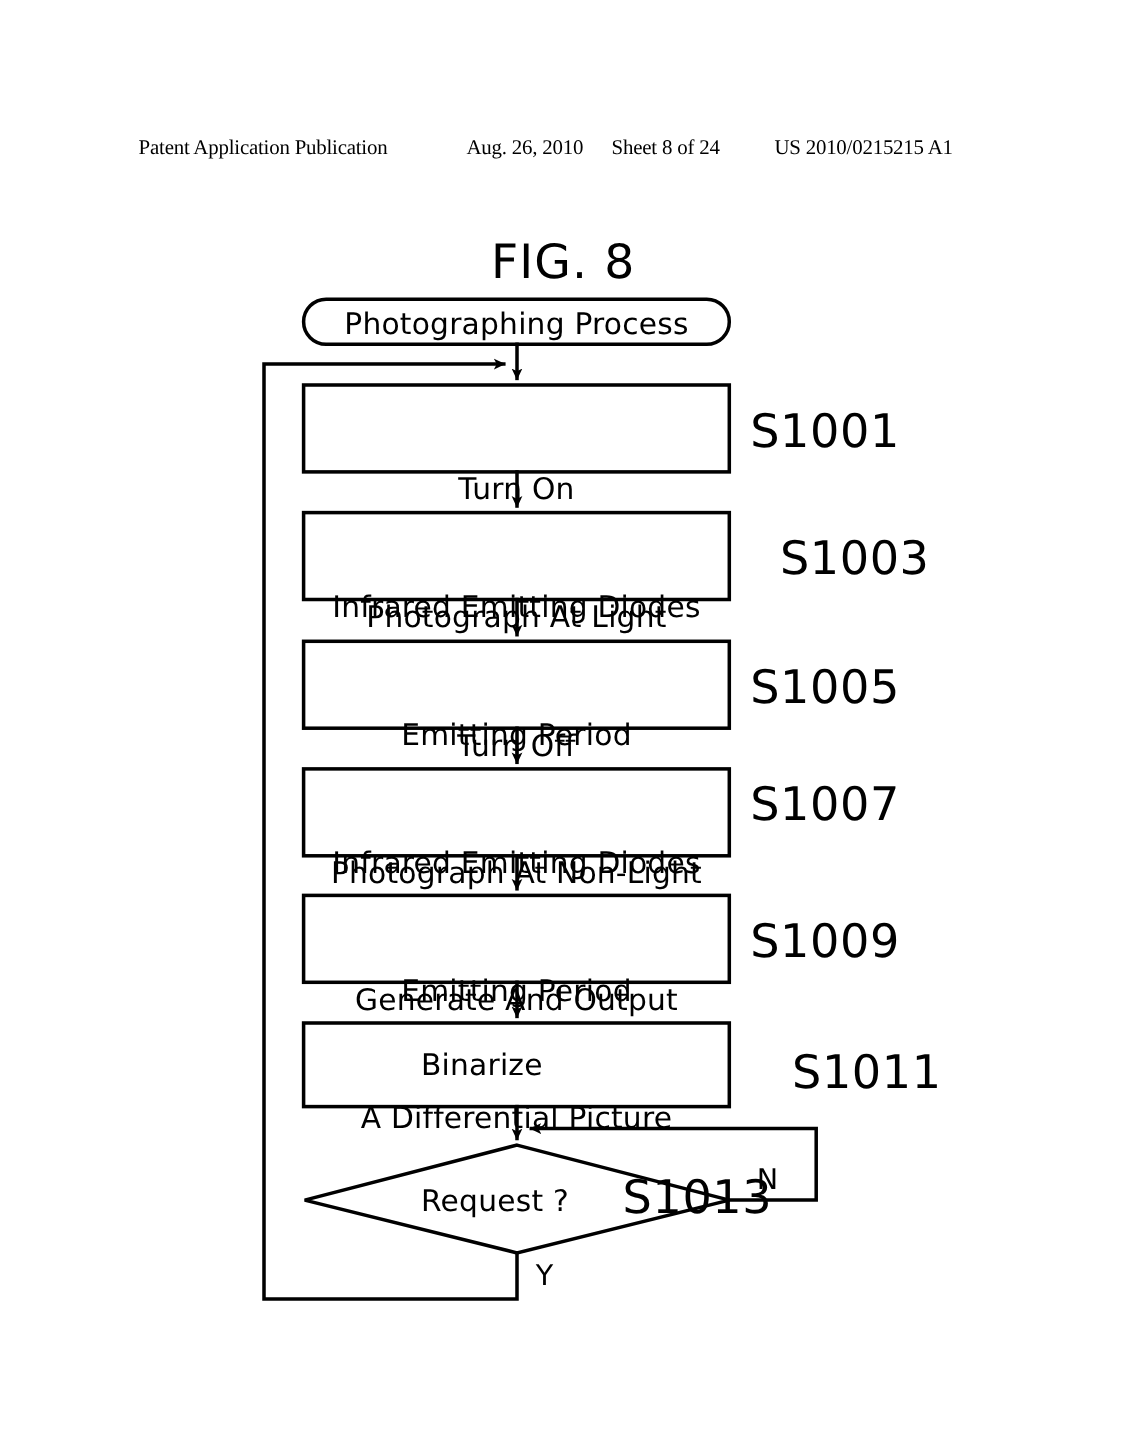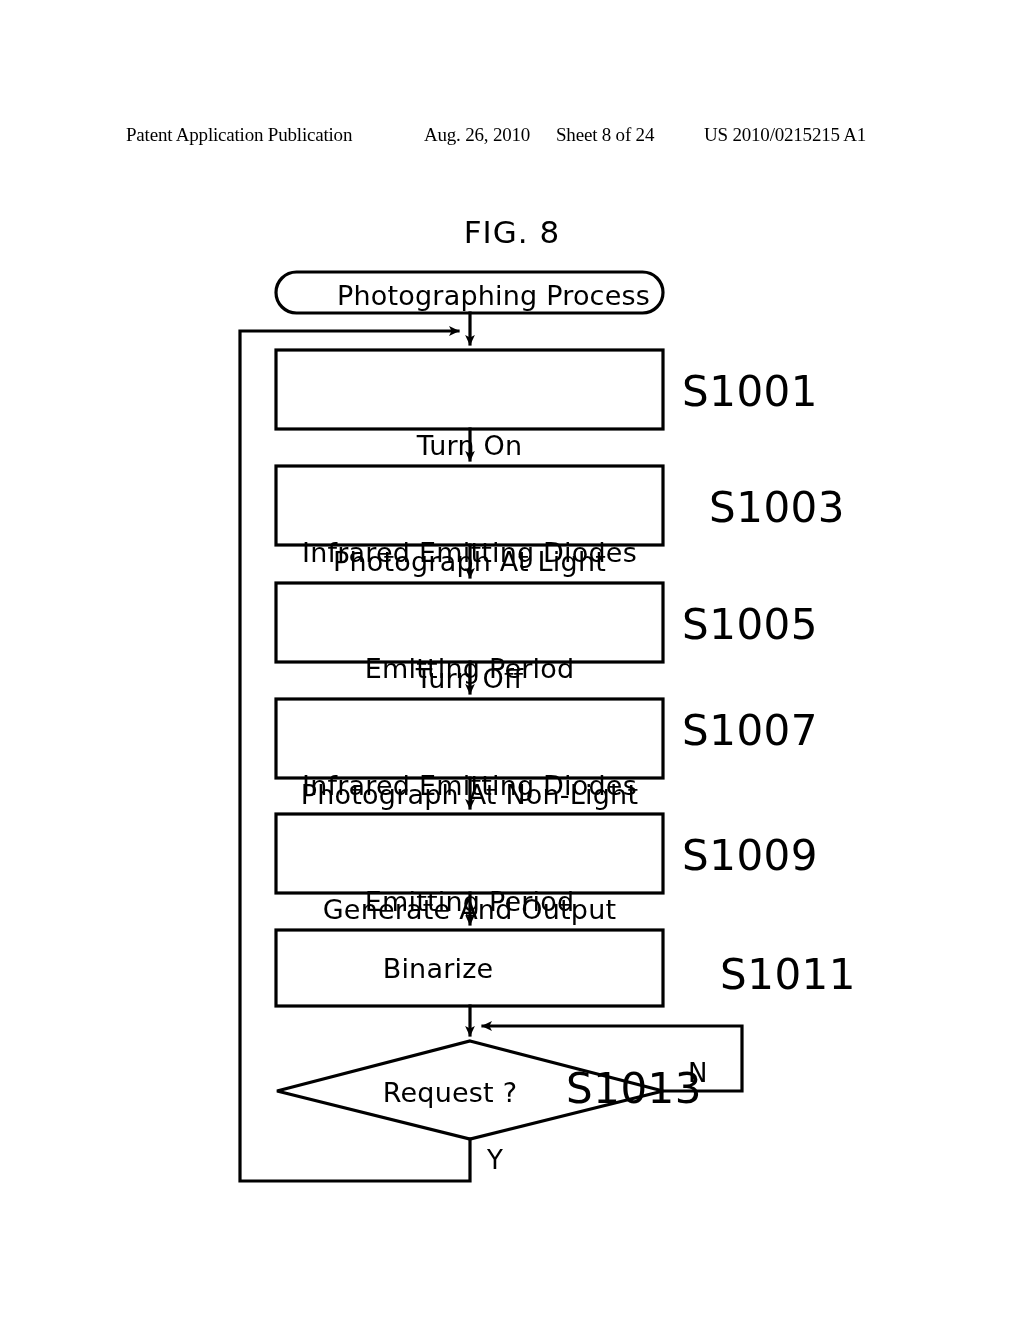--- a/index.html
+++ b/index.html
@@ -74,21 +74,21 @@
     color: #000000;
     white-space: pre;
     line-height: 1.18;
   }
 
   #fig-title {
     left: 0;
     top: 214px;
     width: 1024px;
     text-align: center;
-    font-size: 31px;
+    font-size: 43px;
     letter-spacing: 1px;
   }
 
   .node-label {
     text-align: center;
     font-size: 27px;
     letter-spacing: 0.2px;
   }
   .node-label.two-line {
     line-height: 1.32;
@@ -148,21 +148,21 @@
       <line x1="470" y1="893" x2="470" y2="924" marker-end="url(#arrowhead)"></line>
       <line x1="470" y1="1006" x2="470" y2="1035" marker-end="url(#arrowhead)"></line>
 
       <path d="M663,1091 L742,1091 L742,1026 L483,1026" marker-end="url(#arrowhead-left)"></path>
 
       <path d="M470,1139 L470,1181 L240,1181 L240,331 L458,331" marker-end="url(#arrowhead)"></path>
 
     </g>
   </svg>
 
-  <div class="fig-text node-label" style="left:276px; top:280px; width:387px;margin-left:24px;">Photographing Process</div>
+  <div class="fig-text node-label" style="left:276px; top:280px; width:387px;">Photographing Process</div>
 
   <div class="fig-text node-label two-line" style="left:276px; top:357px; width:387px;">
     <div>Turn On</div>
     <div>Infrared Emitting Diodes</div>
   </div>
   <div class="fig-text step-id" style="left:682px; top:367px;">S1001</div>
 
   <div class="fig-text node-label two-line" style="left:276px; top:473px; width:387px;">
     <div>Photograph At Light</div>
     <div>Emitting Period</div>
@@ -176,20 +176,21 @@
   <div class="fig-text step-id" style="left:682px; top:600px;">S1005</div>
 
   <div class="fig-text node-label two-line" style="left:276px; top:706px; width:387px;">
     <div>Photograph At Non-Light</div>
     <div>Emitting Period</div>
   </div>
   <div class="fig-text step-id" style="left:682px; top:706px;">S1007</div>
 
   <div class="fig-text node-label two-line" style="left:276px; top:821px; width:387px;">
     <div>Generate And Output</div>
+    <div>A Differential Picture</div>
   </div>
   <div class="fig-text step-id" style="left:682px; top:831px;">S1009</div>
 
   <div class="fig-text node-label" style="left:276px; top:953px; width:324px;">Binarize</div>
   <div class="fig-text step-id" style="left:682px; top:950px;margin-left:38px;">S1011</div>
 
   <div class="fig-text node-label" style="left:320px; top:1077px; width:260px;">Request ?</div>
   <div class="fig-text step-id" style="left:566px; top:1064px;">S1013</div>
   <div class="fig-text branch-label" style="left:688px; top:1058px;">N</div>
   <div class="fig-text branch-label" style="left:487px; top:1145px;">Y</div>

